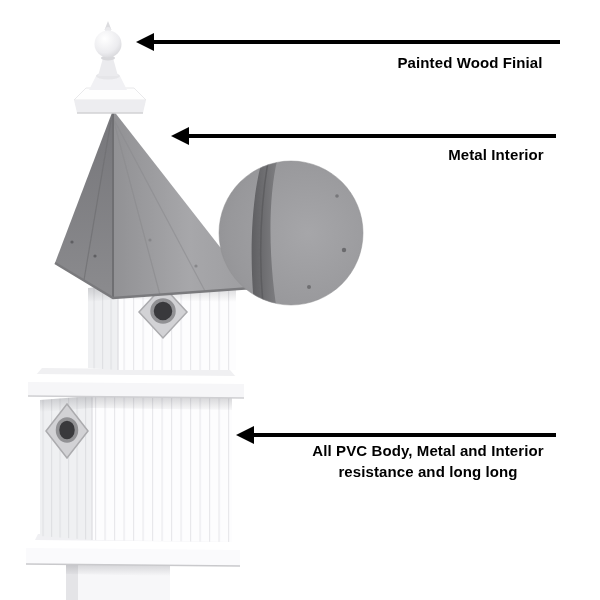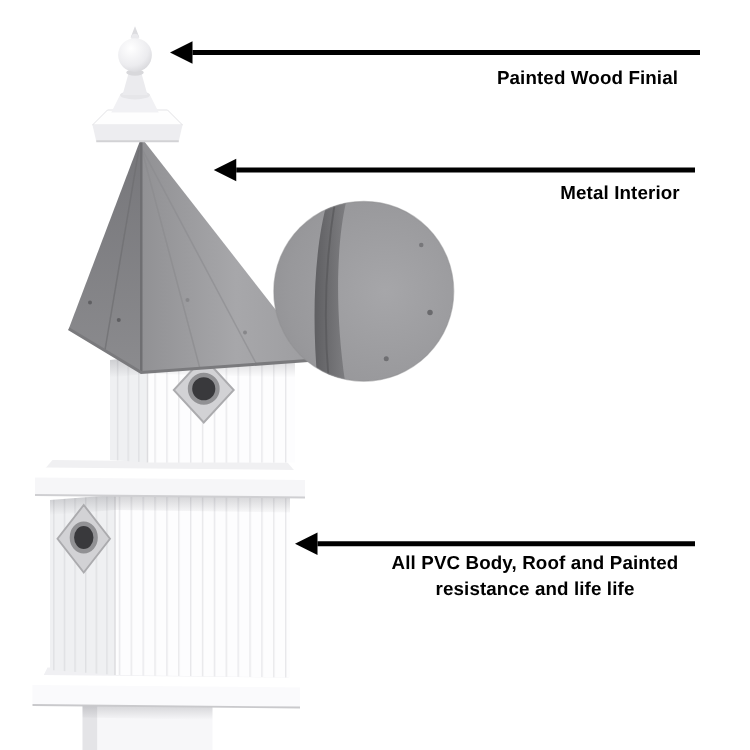--- a/index.html
+++ b/index.html
@@ -165,17 +165,17 @@
   <div class="callout" style="left:236px;top:426px;width:320px;">
     <span class="head"></span>
     <span class="line"></span>
   </div>
 
   <div class="label" style="left:378px;top:52px;width:184px;">Painted Wood Finial</div>
 
   <div class="label" style="left:416px;top:144px;width:160px;">Metal Interior</div>
 
   <div class="label" style="left:300px;top:440px;width:256px;">
-    <div>All PVC Body, Roof and Painted</div>
-    <div>resistance and life life</div>
+    <div>All PVC Body, Metal and Interior</div>
+    <div>resistance and long long</div>
   </div>
 
 </div>
 
 </body></html>

